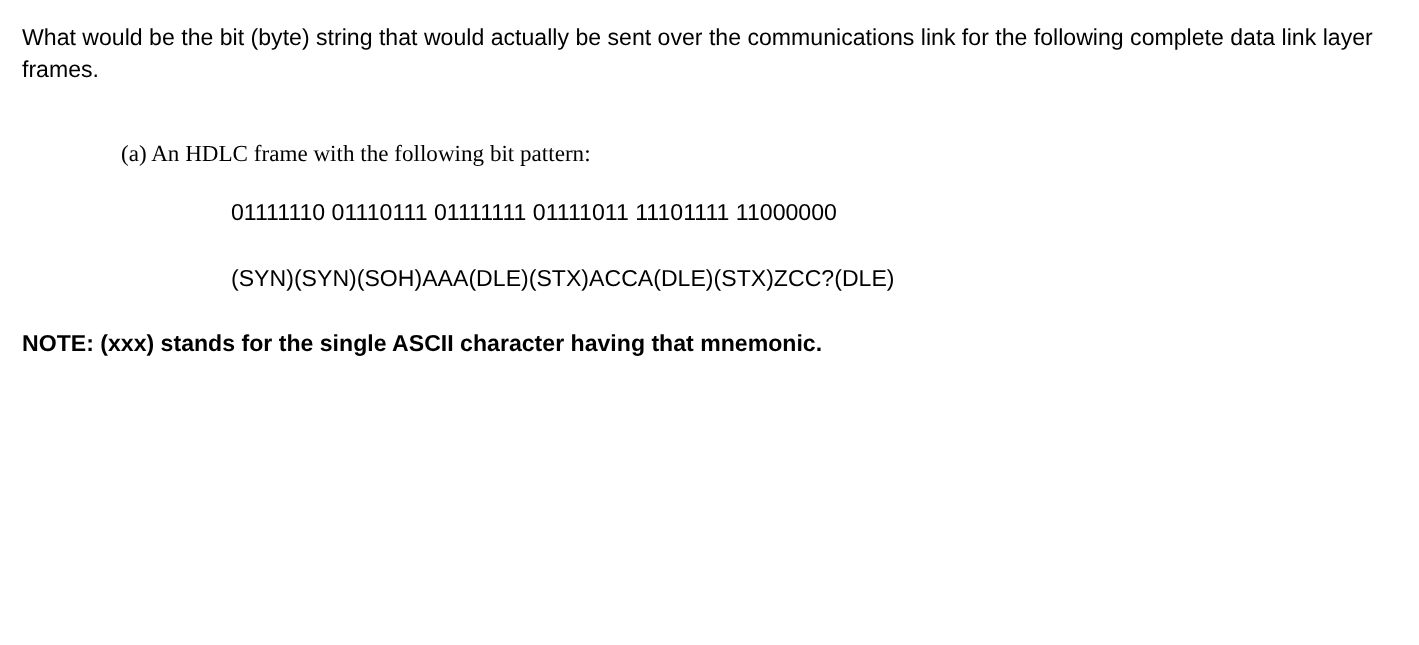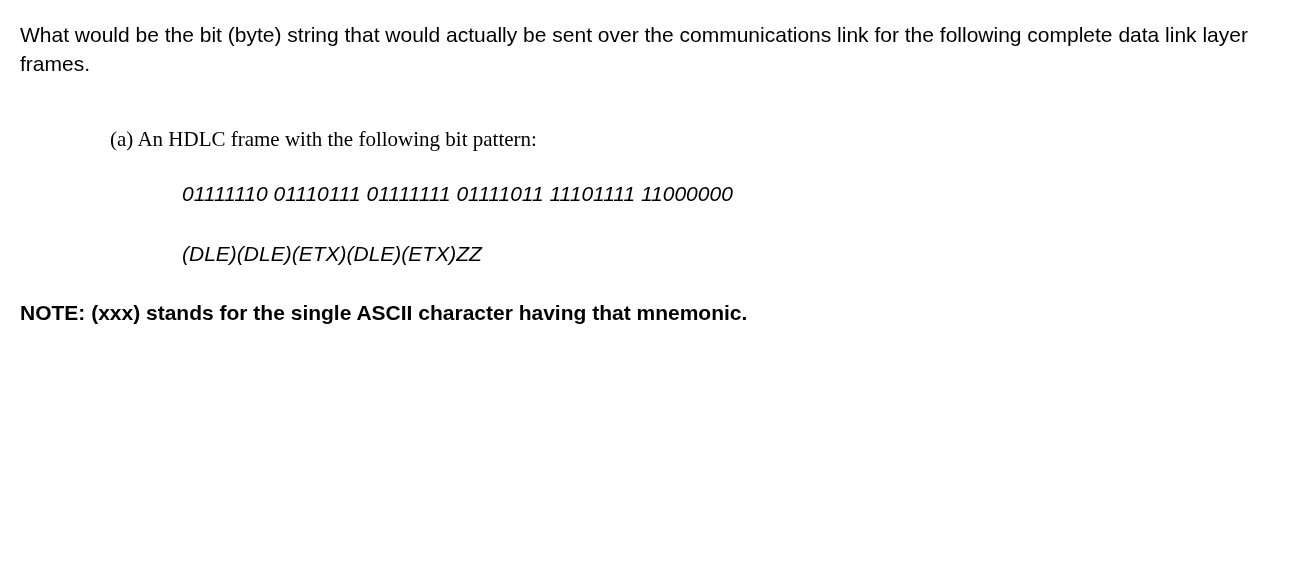--- a/index.html
+++ b/index.html
@@ -18,36 +18,35 @@
     }
     .part {
       margin-left: 90px;
       margin-bottom: 30px;
     }
     .part-label {
       margin-bottom: 25px;
       font-family: Liberation Serif, serif;
     }
     .code-line {
-      margin-left: 72px;
+      margin-left: 100px;
       margin-bottom: 25px;
-      font-style: italic;
     }
     .note {
       margin-top: 10px;
       font-weight: bold;
     }
   </style>
 </head>
 <body>
 
 <div class="intro">What would be the bit (byte) string that would actually be sent over the communications link for the following complete data link layer frames.</div>
 
 <div class="part">
   <div class="part-label">(a) An HDLC frame with the following bit pattern:</div>
   <div class="code-line">01111110 01110111 01111111 01111011 11101111 11000000</div>
 </div>
 
 <div class="part">
-  <div class="code-line">(DLE)(DLE)(ETX)(DLE)(ETX)ZZ</div>
+  <div class="code-line">(SYN)(SYN)(SOH)AAA(DLE)(STX)ACCA(DLE)(STX)ZCC?(DLE)</div>
 </div>
 
 <div class="note">NOTE: (xxx) stands for the single ASCII character having that mnemonic.</div>
 
 </body></html>

